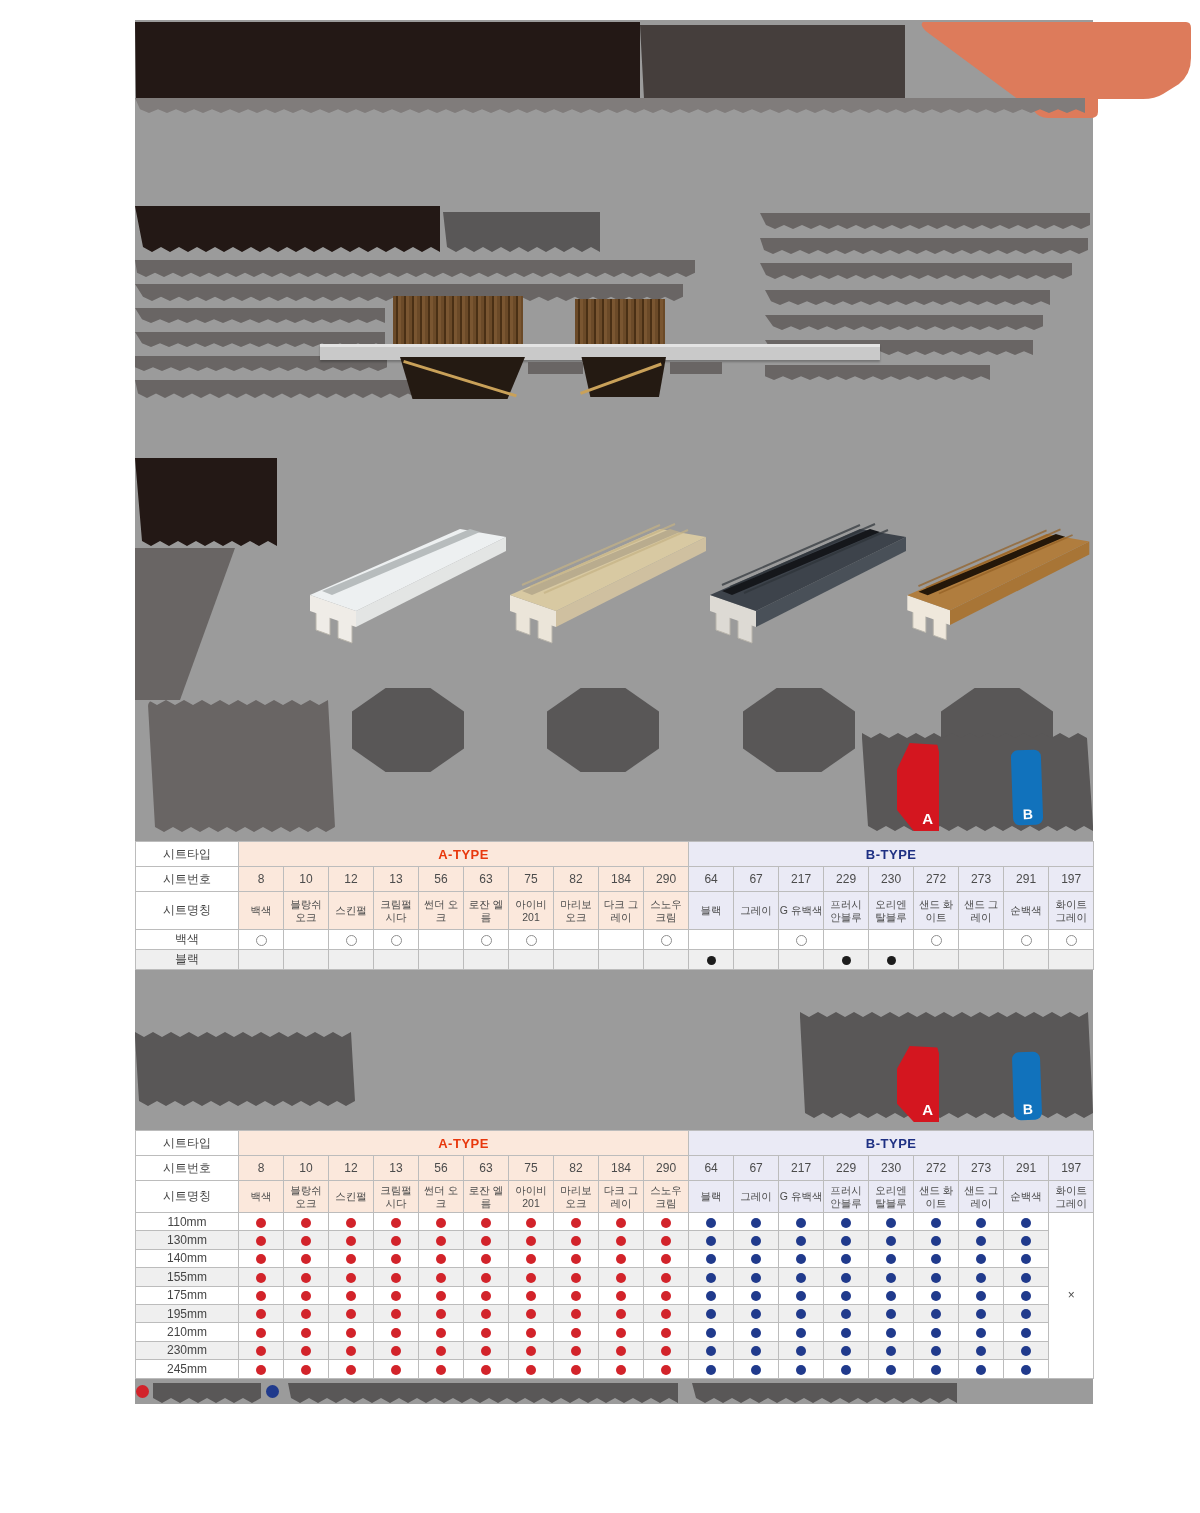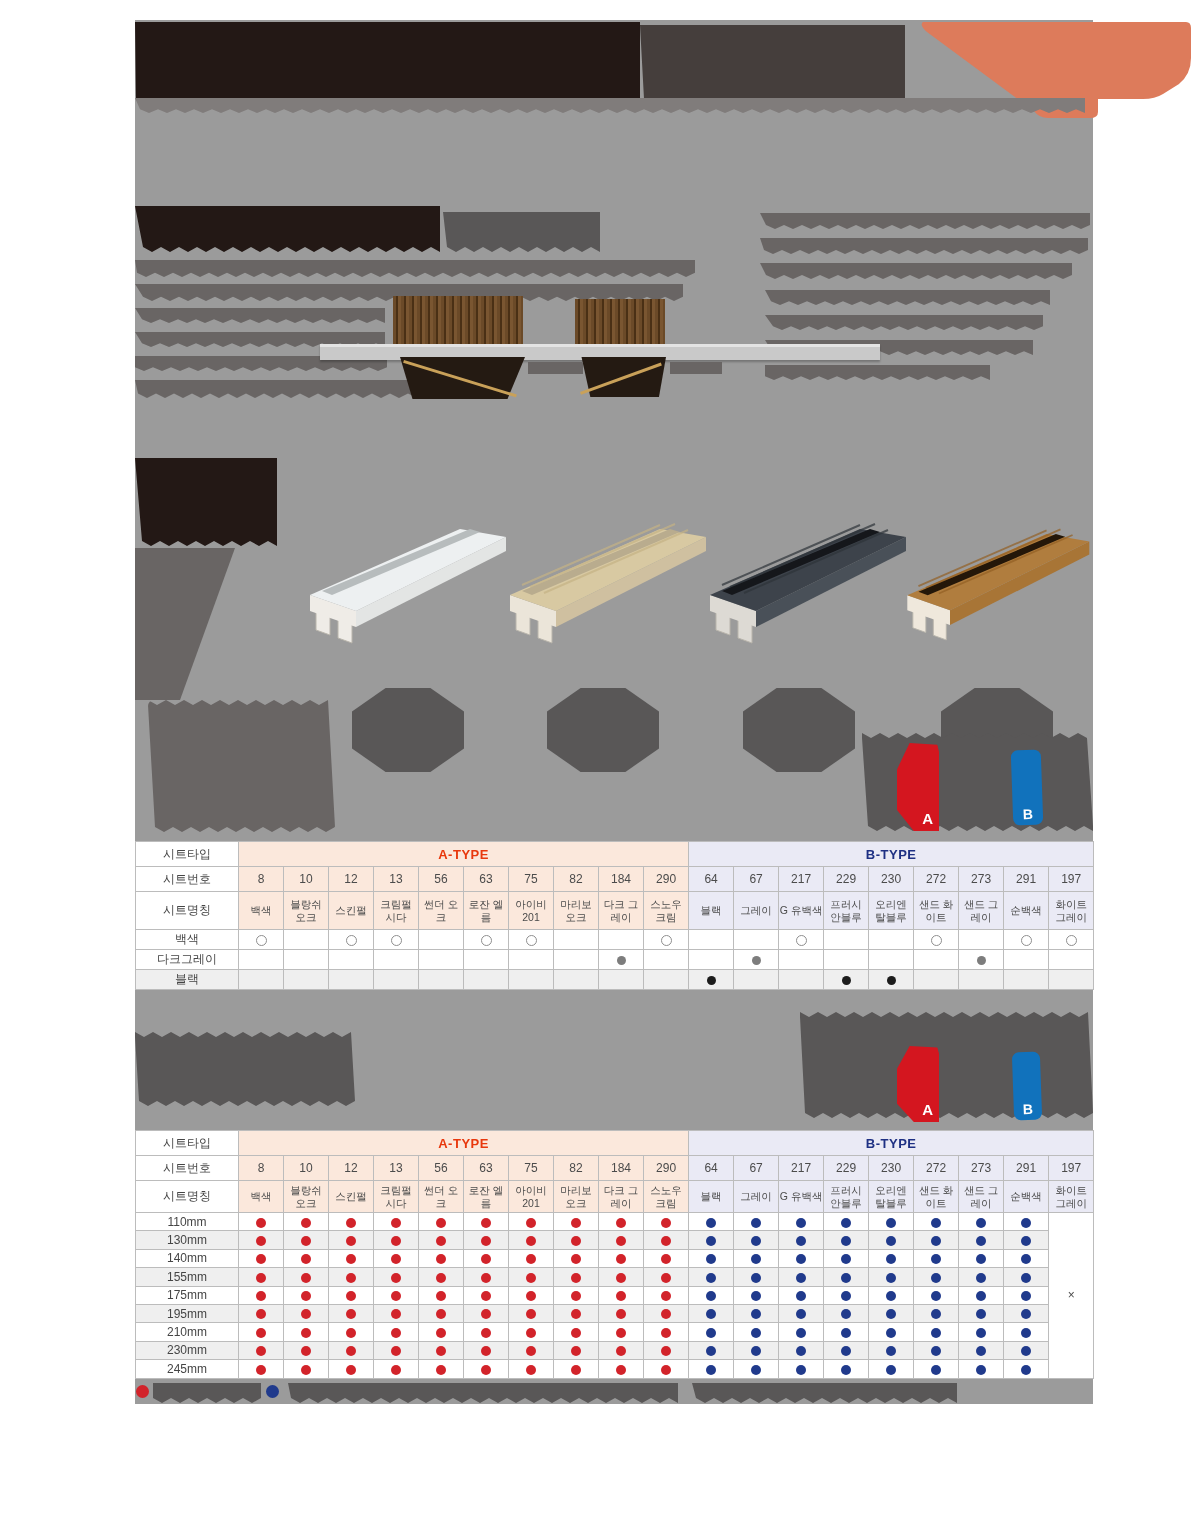--- a/index.html
+++ b/index.html
@@ -234,42 +234,20 @@
             <td class="" style="background: rgb(255, 255, 255);"></td>
             <td class="" style="background: rgb(255, 255, 255);"><span class="ring"></span></td>
             <td class="" style="background: rgb(255, 255, 255);"></td>
             <td class="" style="background: rgb(255, 255, 255);"></td>
             <td class="" style="background: rgb(255, 255, 255);"><span class="ring"></span></td>
             <td class="" style="background: rgb(255, 255, 255);"></td>
             <td class="" style="background: rgb(255, 255, 255);"><span class="ring"></span></td>
             <td class="" style="background: rgb(255, 255, 255);"><span class="ring"></span></td>
           </tr>
           <tr class="r-data">
-            <td class="corner" style="background: rgb(255, 255, 255);">다크그레이</td>
-            <td class="" style="background: rgb(255, 255, 255);"></td>
-            <td class="" style="background: rgb(255, 255, 255);"></td>
-            <td class="" style="background: rgb(255, 255, 255);"></td>
-            <td class="" style="background: rgb(255, 255, 255);"></td>
-            <td class="" style="background: rgb(255, 255, 255);"></td>
-            <td class="" style="background: rgb(255, 255, 255);"></td>
-            <td class="" style="background: rgb(255, 255, 255);"></td>
-            <td class="" style="background: rgb(255, 255, 255);"></td>
-            <td class="" style="background: rgb(255, 255, 255);"><span class="dot" style="background:#7d7d7d"></span></td>
-            <td class="" style="background: rgb(255, 255, 255);"></td>
-            <td class="" style="background: rgb(255, 255, 255);"></td>
-            <td class="" style="background: rgb(255, 255, 255);"><span class="dot" style="background:#7d7d7d"></span></td>
-            <td class="" style="background: rgb(255, 255, 255);"></td>
-            <td class="" style="background: rgb(255, 255, 255);"></td>
-            <td class="" style="background: rgb(255, 255, 255);"></td>
-            <td class="" style="background: rgb(255, 255, 255);"></td>
-            <td class="" style="background: rgb(255, 255, 255);"><span class="dot" style="background:#7d7d7d"></span></td>
-            <td class="" style="background: rgb(255, 255, 255);"></td>
-            <td class="" style="background: rgb(255, 255, 255);"></td>
-          </tr>
-          <tr class="r-data">
             <td class="corner" style="background: rgb(239, 239, 239);">블랙</td>
             <td class="" style="background: rgb(239, 239, 239);"></td>
             <td class="" style="background: rgb(239, 239, 239);"></td>
             <td class="" style="background: rgb(239, 239, 239);"></td>
             <td class="" style="background: rgb(239, 239, 239);"></td>
             <td class="" style="background: rgb(239, 239, 239);"></td>
             <td class="" style="background: rgb(239, 239, 239);"></td>
             <td class="" style="background: rgb(239, 239, 239);"></td>
             <td class="" style="background: rgb(239, 239, 239);"></td>
             <td class="" style="background: rgb(239, 239, 239);"></td>

